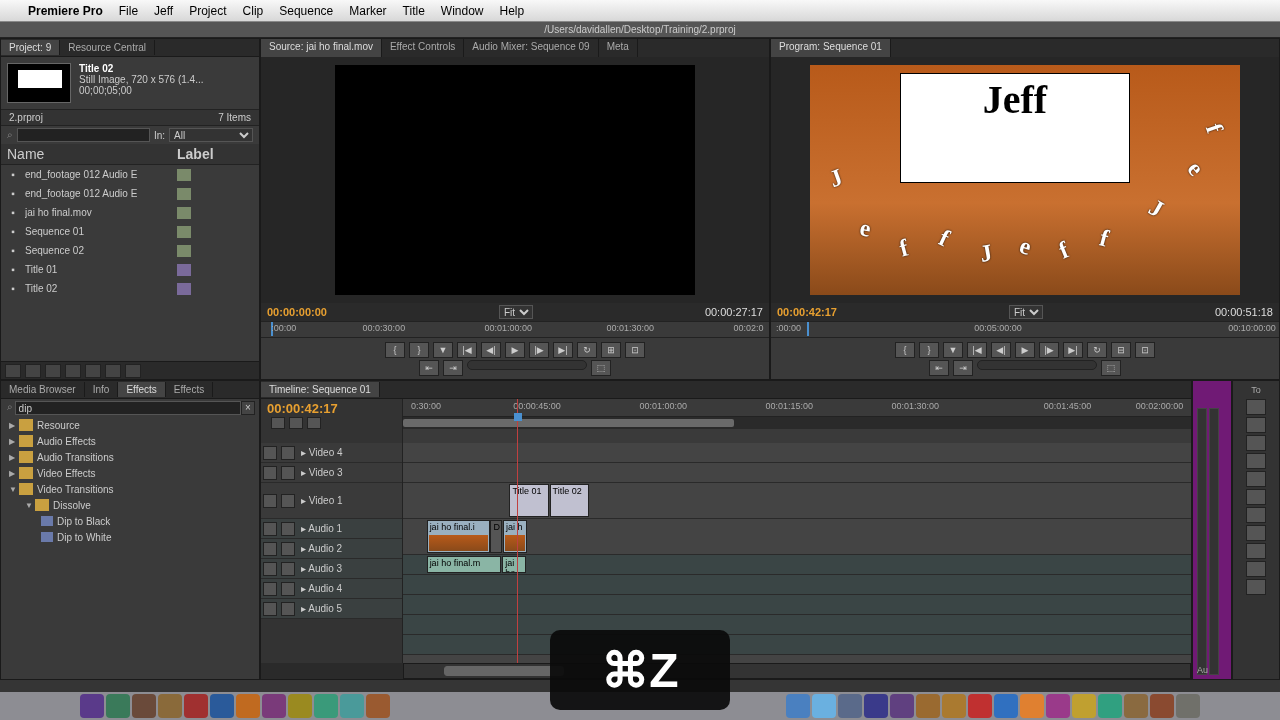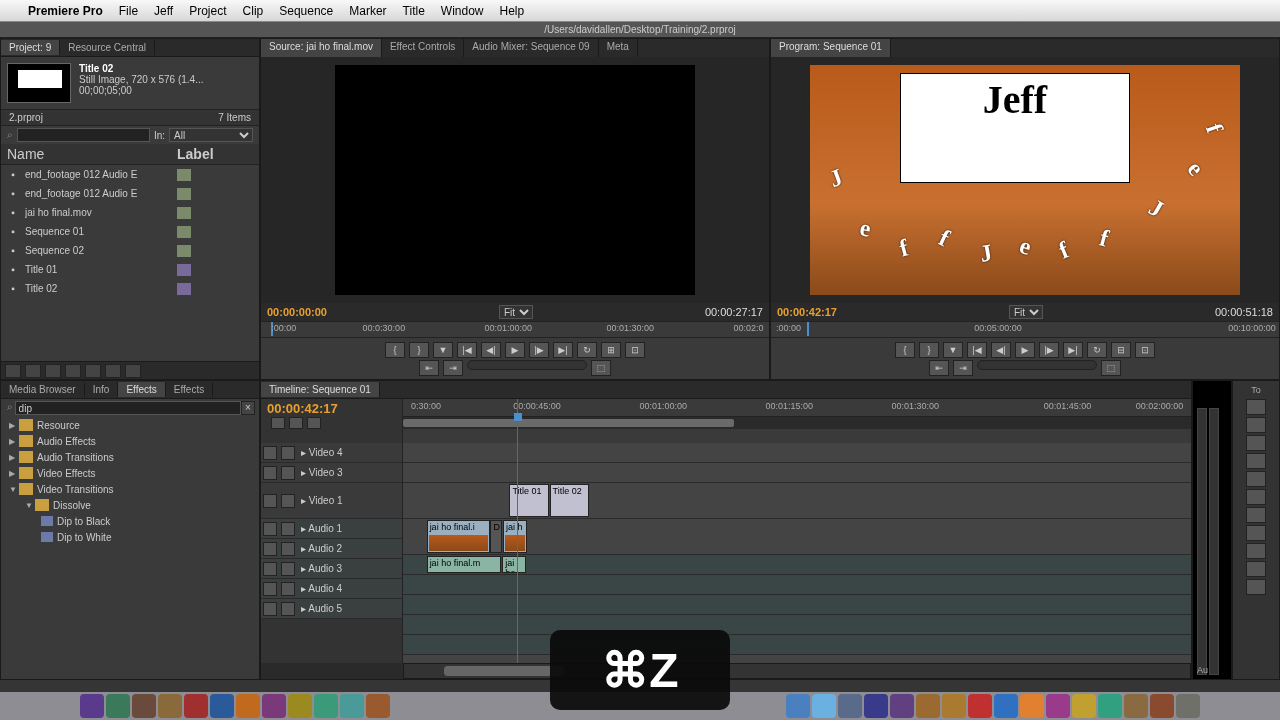--- a/index.html
+++ b/index.html
@@ -128,21 +128,21 @@
 .tl-footer { height: 16px; background: #2a2a2a; display: flex; }
 .tl-footer .scroll { flex: 1; background: #333; border: 1px solid #1a1a1a; position: relative; margin-left: 142px; }
 .tl-footer .scroll .thumb { position: absolute; height: 10px; top: 2px; left: 40px; width: 120px; background: #666; border-radius: 3px; }
 
 
 .tools-strip { width: 48px; background: #333; border: 1px solid #1a1a1a; display: flex; flex-direction: column; align-items: center; padding: 4px 0; gap: 2px; }
 .tools-strip .tool { width: 20px; height: 16px; background: #555; border: 1px solid #222; }
 .tools-strip .label { font-size: 9px; color: #aaa; margin-bottom: 2px; }
 
 
-.meters { width: 40px; background: #000000; border: 1px solid #1a1a1a; display: flex; gap: 2px; padding: 4px; align-items: flex-end; }
+.meters { width: 40px; background: #701a75; border: 1px solid #1a1a1a; display: flex; gap: 2px; padding: 4px; align-items: flex-end; }
 .meter { width: 10px; height: 92%; background: linear-gradient(#333,#333); border: 1px solid #444; }
 
 
 .shortcut-overlay { position: absolute; left: 550px; top: 630px; width: 180px; height: 80px; background: rgba(10,10,10,.92); border-radius: 10px; display: flex; align-items: center; justify-content: center; color: #fff; font-size: 48px; font-weight: bold; z-index: 100; }
 
 
 .dock { position: absolute; bottom: 0; left: 0; right: 0; height: 28px; background: rgba(200,200,210,.6); display: flex; align-items: center; padding: 0 80px; gap: 2px; }
 .dock .dicon { width: 24px; height: 24px; border-radius: 4px; }
 </style>
 </head>

